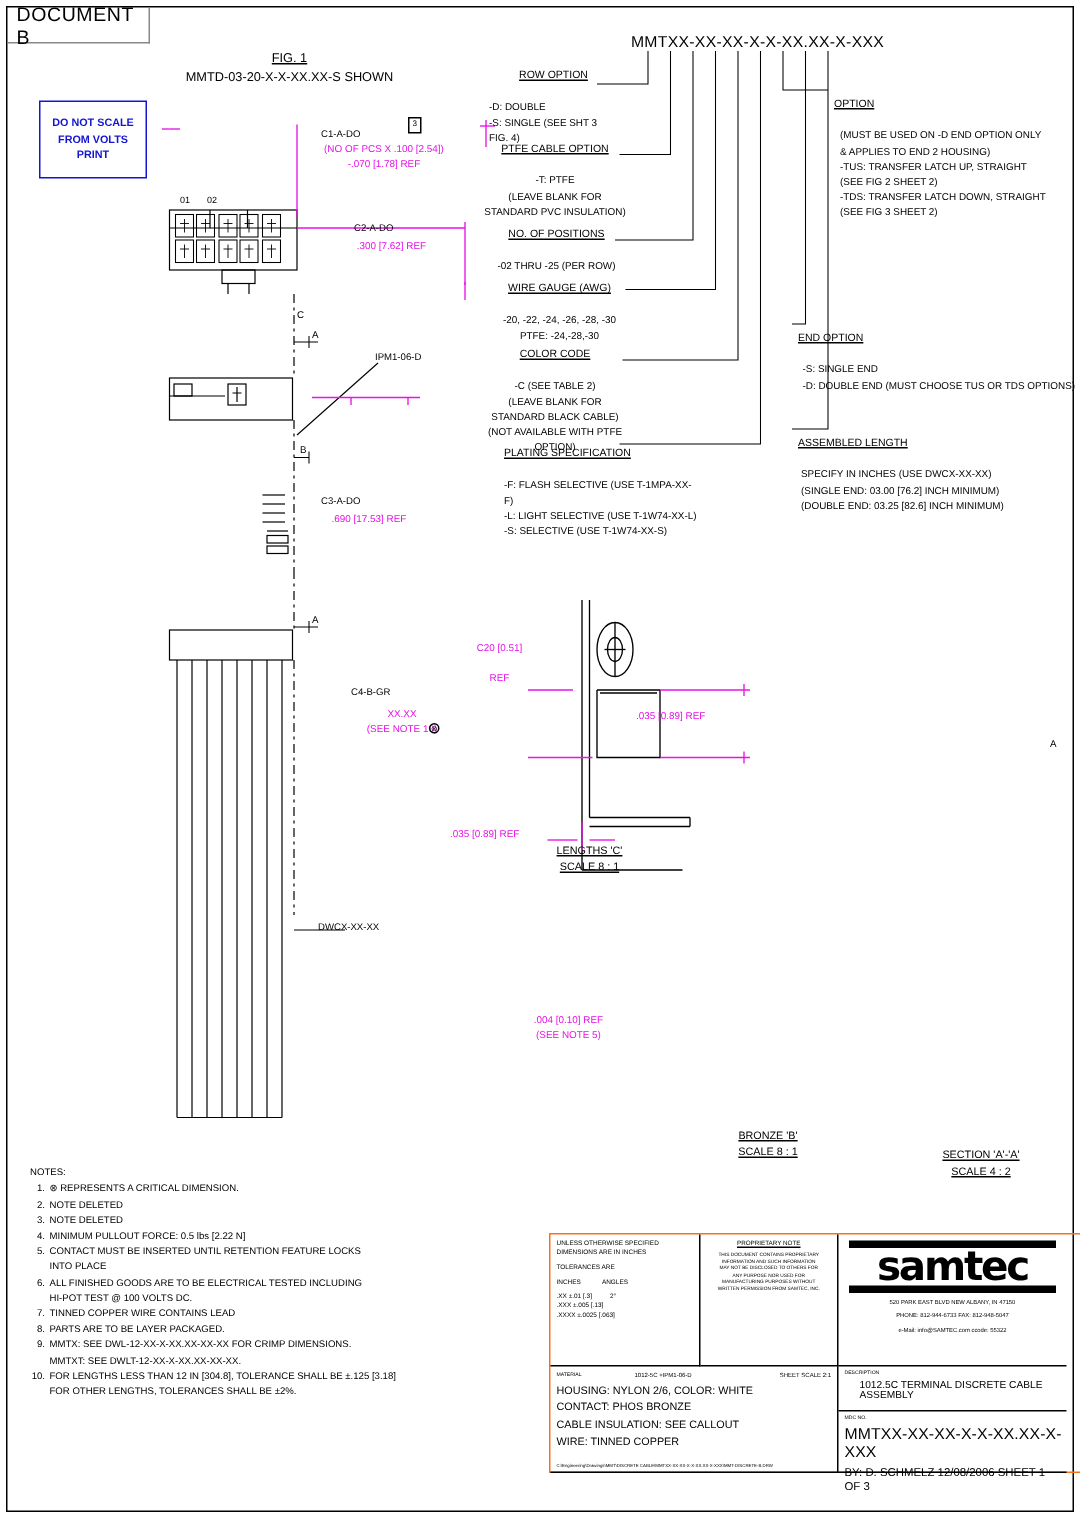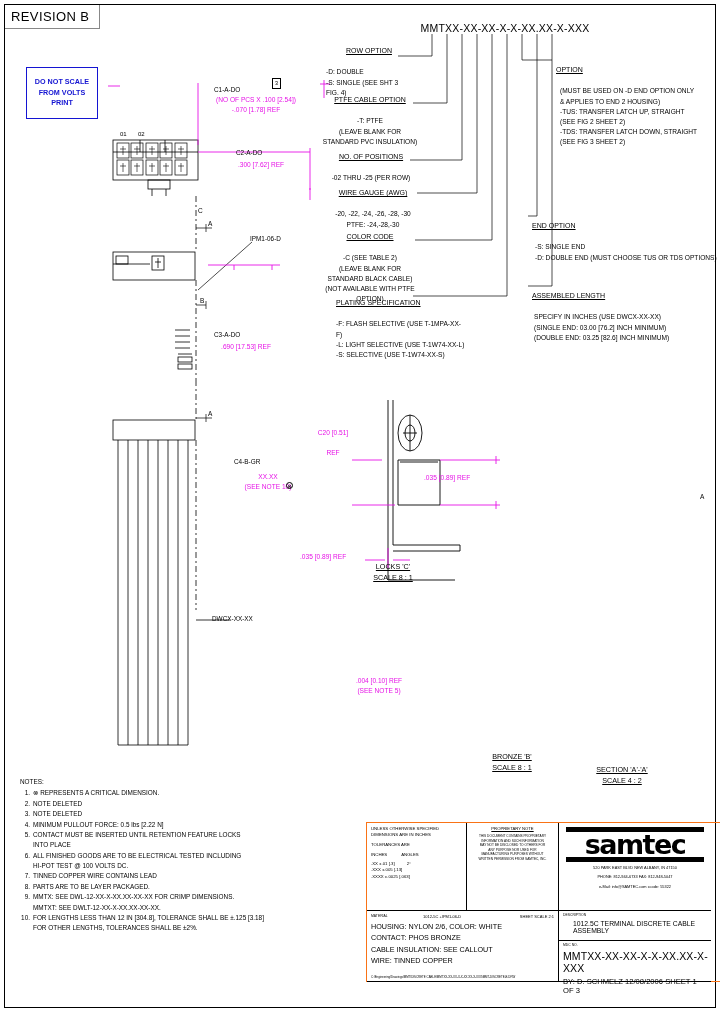--- a/index.html
+++ b/index.html
@@ -91,26 +91,30 @@
   .boxnum { position:absolute; border:1px solid #000; font-size:5.4px;
             width:9px; text-align:center; line-height:1.25; padding:1px 0; }
 </style>
 </head>
 <body>
 
 <div class="sheet">
 
   <div class="frame"></div>
 
-  <div class="rev-box">REVISION B</div>
+  <div class="rev-box">DOCUMENT B</div>
 
   <div class="donotscale">DO NOT
 SCALE FROM
 VOLTS PRINT</div>
 
+  <div class="fig1-title">
+    <div class="u">FIG. 1</div>
+    <div>MMTD-03-20-X-X-XX.XX-S SHOWN</div>
+  </div>
 
   <div class="pn-top">MMTXX-XX-XX-X-X-XX.XX-X-XXX</div>
 
   
   <svg class="ov" viewBox="0 0 720 1012">
     <g stroke="#000" fill="none" stroke-width="0.8">
 
       <g stroke-width="0.7">
         <path d="M432,34 L432,56 L398,56"></path>
         <path d="M447,34 L447,103 L413,103"></path>
@@ -453,28 +457,28 @@
   <div class="lbl" style="left:120px;top:130px;font-size:6px;">01</div>
   <div class="lbl" style="left:138px;top:130px;font-size:6px;">02</div>
   <div class="lbl" style="left:208px;top:219px;font-size:6.5px;">A</div>
   <div class="lbl" style="left:208px;top:409px;font-size:6.5px;">A</div>
   <div class="lbl" style="left:200px;top:296px;font-size:6.5px;">B</div>
   <div class="lbl" style="left:198px;top:206px;font-size:6.5px;">C</div>
   <div class="lbl" style="left:700px;top:492px;font-size:6.5px;">A</div>
 
   
   <div class="detail-cap" style="left:348px;top:562px;width:90px;">
-    <span>LOCKS 'C'</span>
+    <span>LENGTHS 'C'</span>
     <span>SCALE 8 : 1</span>
   </div>
   <div class="detail-cap" style="left:466px;top:752px;width:92px;">
     <span>BRONZE 'B'</span>
     <span>SCALE 8 : 1</span>
   </div>
-  <div class="detail-cap" style="left:568px;top:765px;width:108px;">
+  <div class="detail-cap" style="left:600px;top:765px;width:108px;">
     <span>SECTION 'A'-'A'</span>
     <span>SCALE 4 : 2</span>
   </div>
 
   
   <div class="notes">
     <div class="hd2">NOTES:</div>
     <div id="notes-list">
           <div class="nl">
             <div class="num">1.</div>

